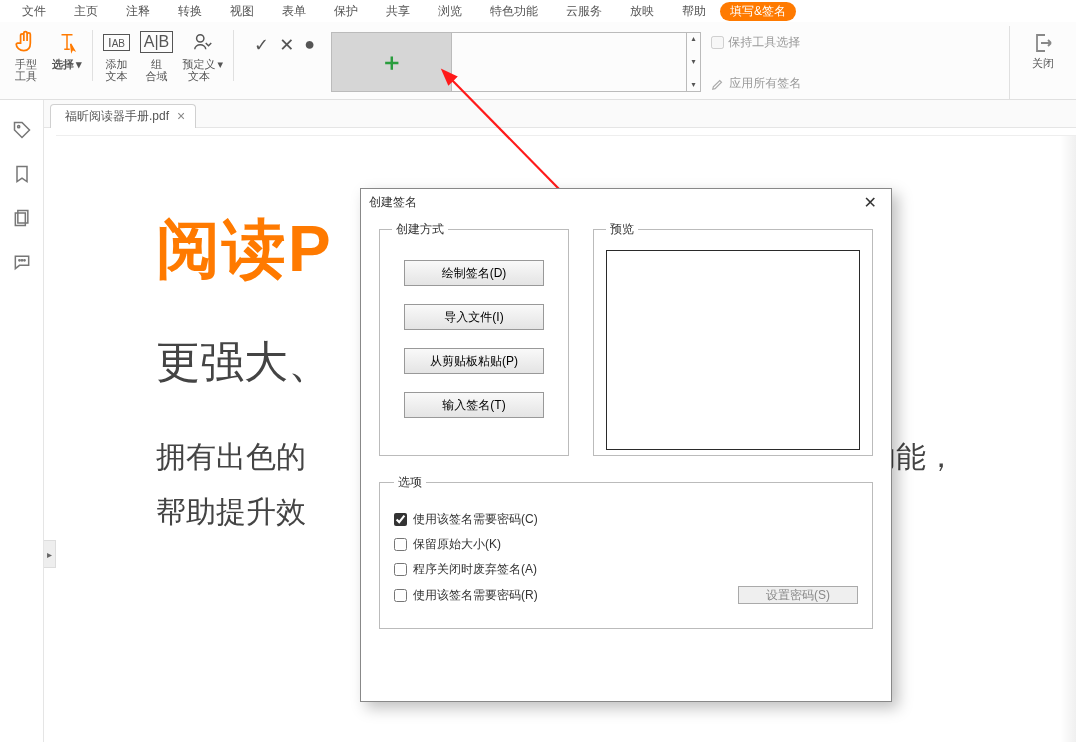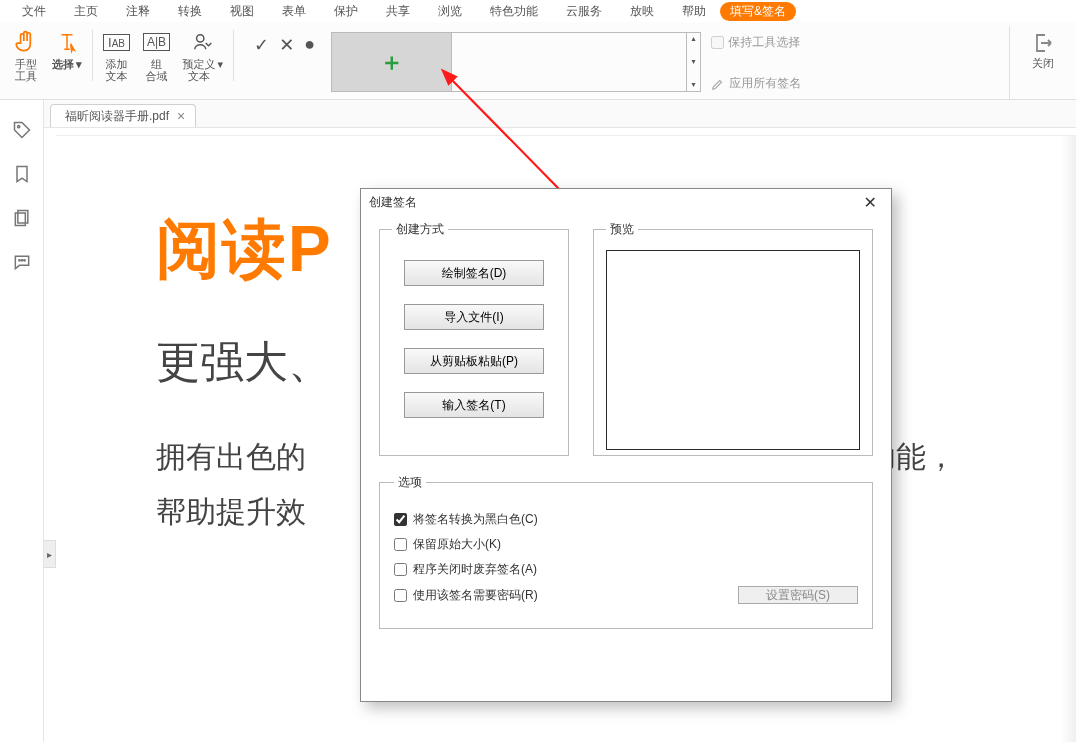--- a/index.html
+++ b/index.html
@@ -25,21 +25,21 @@
 .sig-plus { color: #2a9d3e; font-size: 24px; font-weight: bold;}
 .sig-drop { width: 14px; border-left:1px solid #bbb; display:flex; flex-direction:column; justify-content:space-between; align-items:center; padding:2px 0;}
 .sig-drop span{ font-size:8px; color:#555; line-height:1;}
 .sig-options { display:flex; flex-direction:column; gap:24px; padding: 8px 0 0 10px; font-size: 12px; color:#999;}
 .sig-options label{ display:flex; align-items:center; gap:4px;}
 .close-grp { margin-left:auto; padding: 4px 14px 0 20px; border-left:1px solid #e0e0e0; display:flex; flex-direction:column; align-items:center;}
 .close-grp .ic{ width:26px; height:26px; display:flex; align-items:center; justify-content:center;}
 .close-grp .lbl{ font-size:11px; color:#555;}
 
 
-.tabbar { height: 28px; display:flex; padding-left: 50px; border-bottom:1px solid #e5e5e5; background:#fafafa;}
+.tabbar { height: 28px; display:flex; align-items:center; padding-left: 50px; border-bottom:1px solid #e5e5e5; background:#fafafa;}
 .file-tab { display:flex; align-items:center; gap:8px; border:1px solid #d0d0d0; border-bottom:none; border-radius:4px 4px 0 0; padding: 3px 10px 3px 14px; font-size:12px; color:#555; background:#fff; margin-top:4px;}
 .file-tab .x{ color:#888; font-size:14px;}
 
 
 .sidestrip { position:absolute; left:0; top:100px; width:44px; bottom:0; border-right:1px solid #e5e5e5; background:#fff; display:flex; flex-direction:column; align-items:center; gap:24px; padding-top:20px;}
 .sidestrip .sic{ width:20px; height:20px; color:#666;}
 .side-toggle { position:absolute; left:44px; top: 540px; width:12px; height:28px; background:#eee; border:1px solid #ddd; border-left:none; display:flex; align-items:center; justify-content:center; font-size:10px; color:#666;}
 
 
 .docarea { position:absolute; left:56px; top:135px; right:0; bottom:0; background:#fff; border-top:1px solid #eee;}
@@ -119,21 +119,21 @@
   <div class="ribbon-sep"></div>
   <div class="ribbon-item">
     <div class="ic">
         <span style="border:1.5px solid #555; padding:0 4px; font-size:13px;">I<span style="font-size:10px;">AB</span></span>
       </div>
     <div class="lbl" style="white-space:pre;">添加
 文本</div>
   </div>
   <div class="ribbon-item">
     <div class="ic">
-        <span style="border:1.5px solid #555; padding:1px 3px; font-size:12px;">A|B</span>
+        <span style="border:1.5px solid #555; padding:1px 3px; font-size:16px;">A|B</span>
       </div>
     <div class="lbl" style="white-space:pre;">组
 合域</div>
   </div>
   <div class="ribbon-item">
     <div class="ic">
       <svg width="24" height="22" viewBox="0 0 24 24" fill="none" stroke="#555" stroke-width="1.6">
           <circle cx="9" cy="8" r="4"></circle>
           <path d="M3 20c0-3 3-5 6-5s6 2 6 5"></path>
           <path d="M15 13l3 3 3-3"></path>
@@ -245,21 +245,21 @@
       <button class="dlg-btn"><span>输入签名(T)</span></button>
     </fieldset>
     <fieldset class="preview">
       <legend>预览</legend>
       <div class="preview-box"></div>
     </fieldset>
     <fieldset class="options">
       <legend>选项</legend>
       <div class="opt-row">
           <input type="checkbox" checked="" style="">
-          <span>将签名转换为黑白色(C)</span>
+          <span>使用该签名需要密码(C)</span>
         </div>
       <div class="opt-row">
           <input type="checkbox" style="">
           <span>保留原始大小(K)</span>
         </div>
       <div class="opt-row">
           <input type="checkbox" style="">
           <span>程序关闭时废弃签名(A)</span>
         </div>
       <div class="opt-row">

